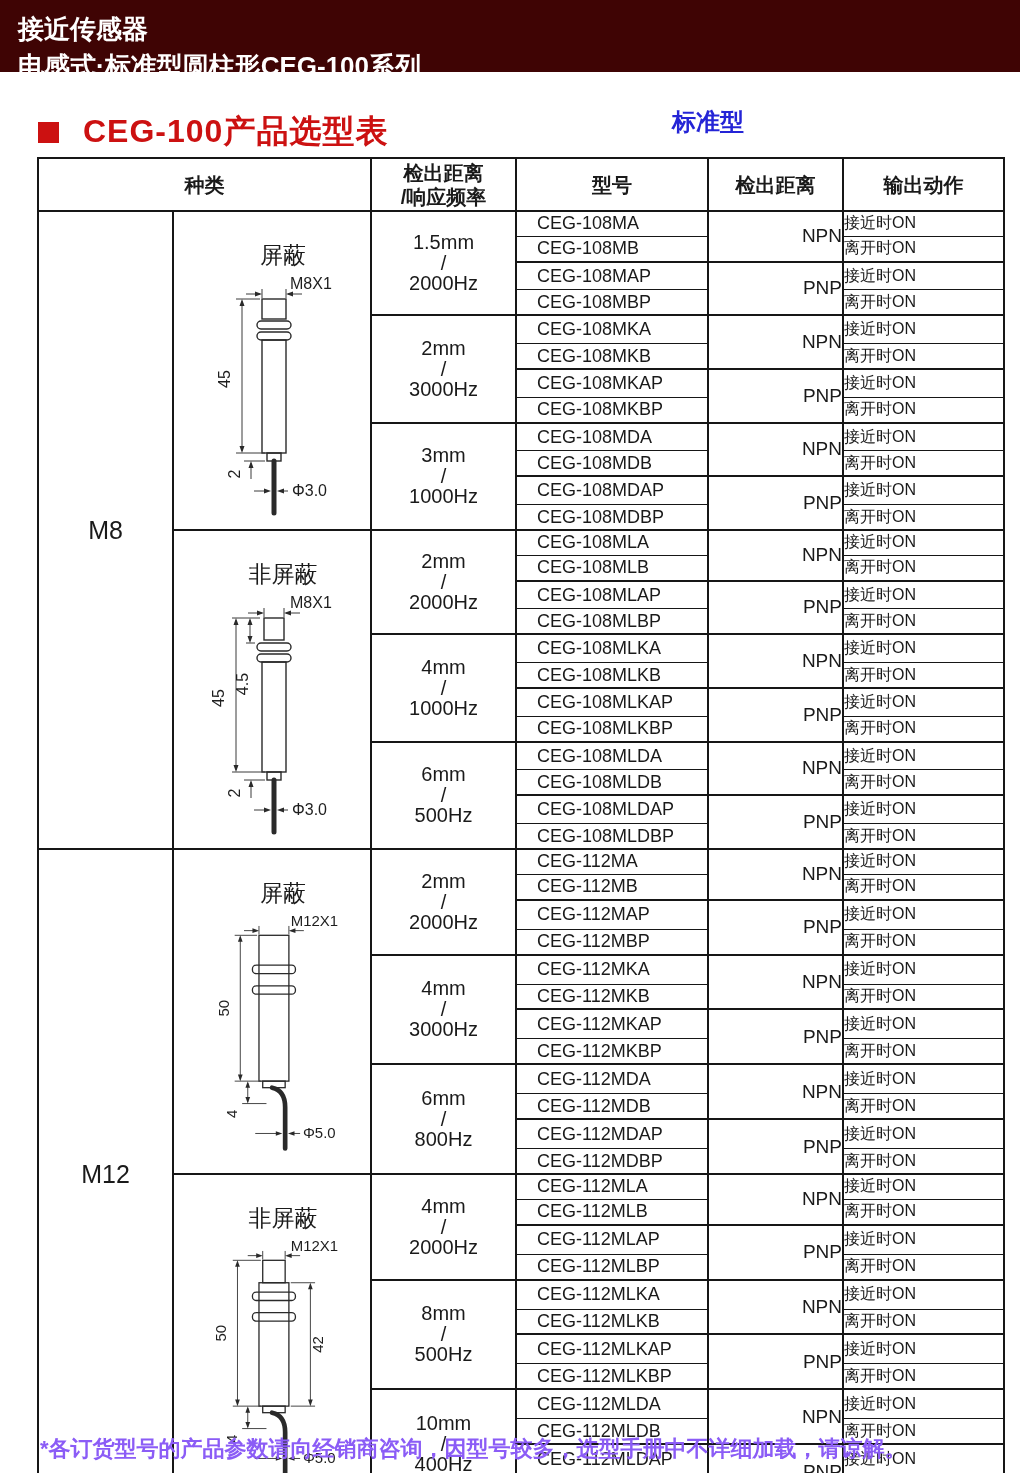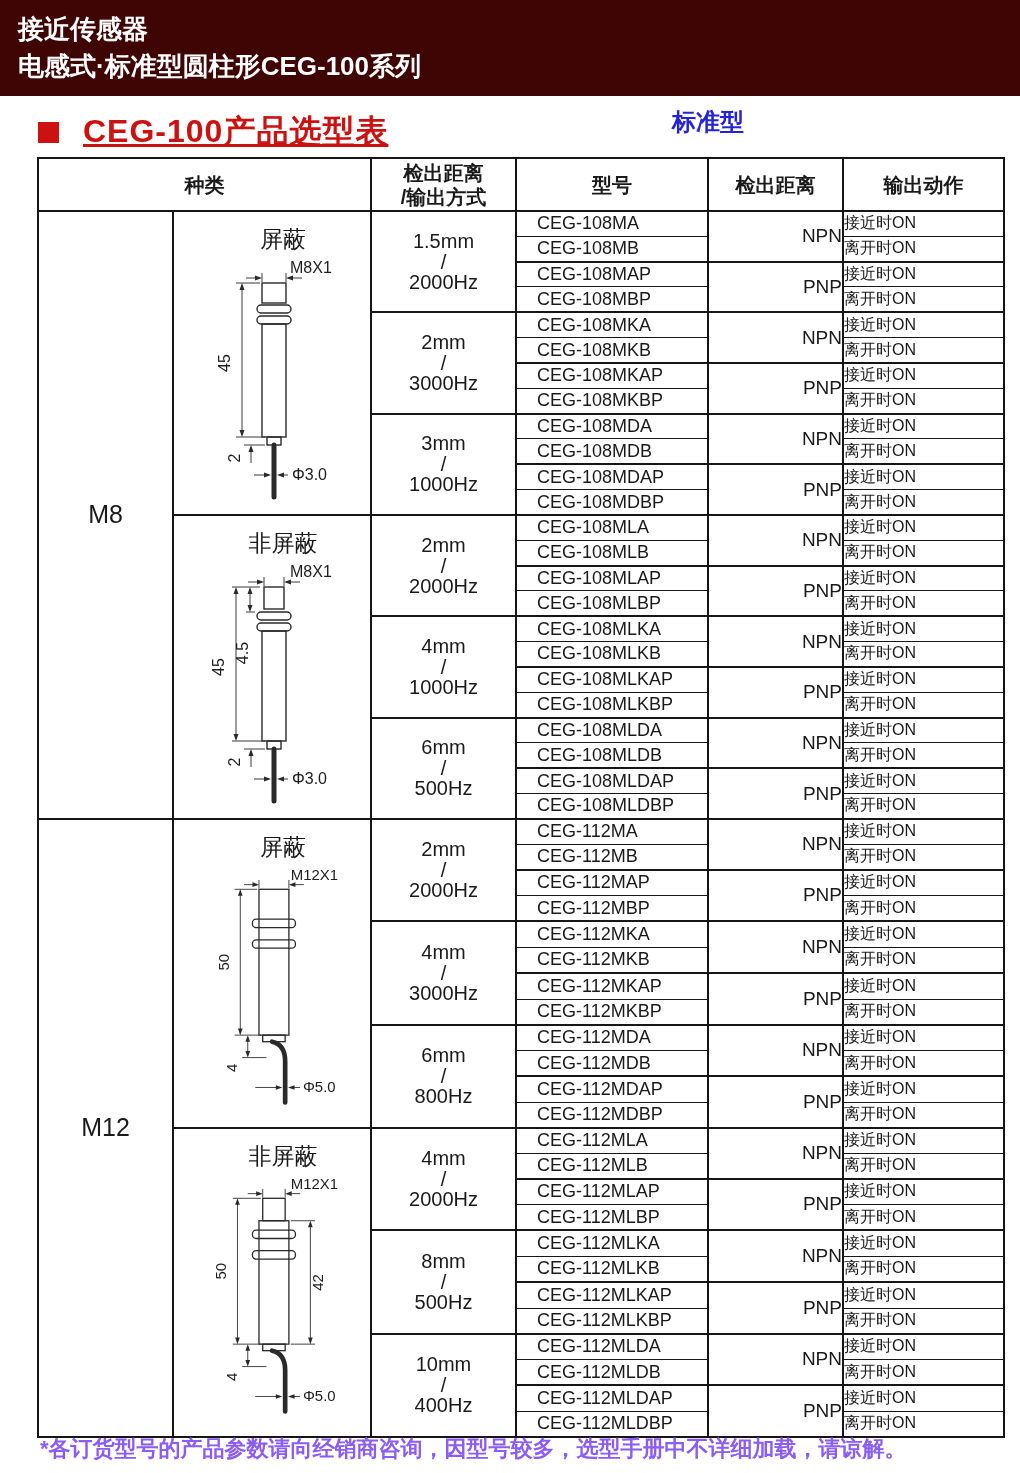--- a/index.html
+++ b/index.html
@@ -1,35 +1,35 @@
 <!DOCTYPE html>
 <html><head>
 <meta charset="utf-8">
 <style>
   html,body{margin:0;padding:0;background:#fff;}
   #page{position:relative;width:1020px;height:1473px;background:#fff;overflow:hidden;
         font-family:"Liberation Sans","DejaVu Sans",sans-serif;color:#1a1a1a;}
   
-  .band{position:absolute;left:0;top:0;width:1020px;height:96px;box-sizing:border-box;
+  .band{position:absolute;left:0;top:0;width:1020px;height:72px;box-sizing:border-box;
         padding:11px 0 0 18px;color:#fff;font-weight:bold;font-size:26px;line-height:37px;}
   
   .title-block{position:absolute;left:38px;top:110px;display:flex;align-items:center;gap:24px;}
   .title-sq{width:21px;height:21px;}
   .title-text{font-size:32px;font-weight:bold;letter-spacing:1px;}
   .badge{position:absolute;left:672px;top:106px;font-size:24px;font-weight:bold;}
   
   .tbl-wrap{position:absolute;left:37px;top:157px;}
   table{border-collapse:collapse;table-layout:fixed;width:966px;}
   td,th{border:2px solid #161616;padding:0;overflow:hidden;}
   th{height:51px;font-size:20px;font-weight:bold;text-align:center;line-height:24px;}
   tbody tr{height:25.33px;}
   td{vertical-align:middle;}
   .size-cell{text-align:center;font-size:25px;}
   .drawing-cell{vertical-align:top;text-align:center;}
-  .shield-label{font-size:23px;margin-top:12px;margin-bottom:2px;padding-left:22px;}
+  .shield-label{font-size:23px;margin-top:28px;margin-bottom:2px;padding-left:22px;}
   .dist-cell{text-align:center;font-size:20px;line-height:23px;margin-left:12px;}
   .dist-cell .slash{line-height:18px;}
   .model-cell{font-size:18px;text-align:left;padding-left:20px;}
   .output-cell{text-align:right;font-size:19px;}
   .action-cell{font-size:16px;}
   tr.pair-a td.model-cell, tr.pair-a td.action-cell{border-bottom-width:1px;}
   tr.pair-b td.model-cell, tr.pair-b td.action-cell{border-top-width:1px;}
   
   svg text{font-family:"Liberation Sans","DejaVu Sans",sans-serif;font-size:16px;fill:#1e1e1e;}
   
@@ -40,40 +40,40 @@
 
 <div id="page">
 
   <div class="band" style="background: rgb(63, 4, 4);">
     <div>接近传感器</div>
     <div>电感式·标准型圆柱形CEG-100系列</div>
   </div>
 
   <div class="title-block">
     <div class="title-sq" style="background:#cc1111;"></div>
-    <div class="title-text" style="color:#cc1111;text-decoration:underline;">CEG-100产品选型表</div>
+    <div class="title-text" style="color:#cc1111;">CEG-100产品选型表</div>
   </div>
   <div class="badge" style="color:#2424d6;">标准型</div>
 
   <div class="tbl-wrap">
     <table>
       <colgroup>
         <col style="width:135px">
           <col style="width:198px">
           <col style="width:145px">
         <col style="width:192px">
           <col style="width:135px">
           <col style="width:161px">
       </colgroup>
       <thead>
         <tr>
           <th colspan="2">种类</th>
           <th>
             <div>检出距离</div>
-            <div>/输出方式</div>
+            <div>/响应频率</div>
           </th>
           <th>型号</th>
           <th>检出距离</th>
           <th>输出动作</th>
         </tr>
       </thead>
       <tbody id="tbody">
           <tr class="pair-a">
             <td class="size-cell" rowspan="24">M8</td>
             <td class="drawing-cell" rowspan="12"><div class="shield-label">屏蔽</div>

